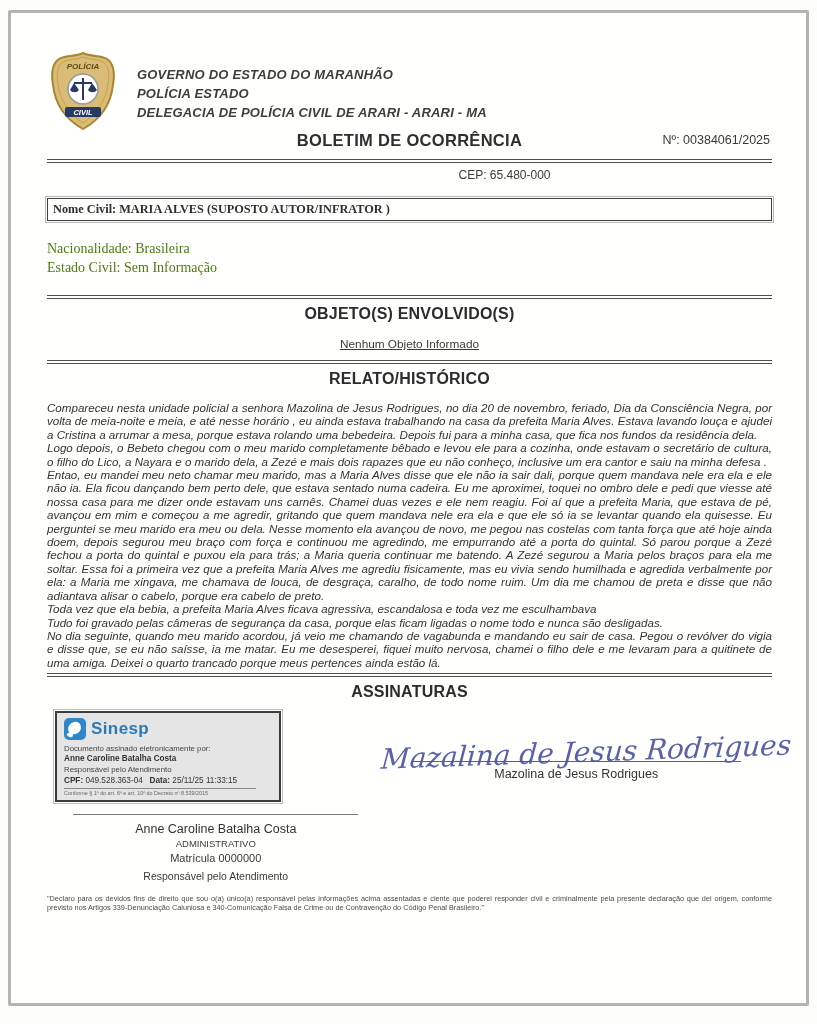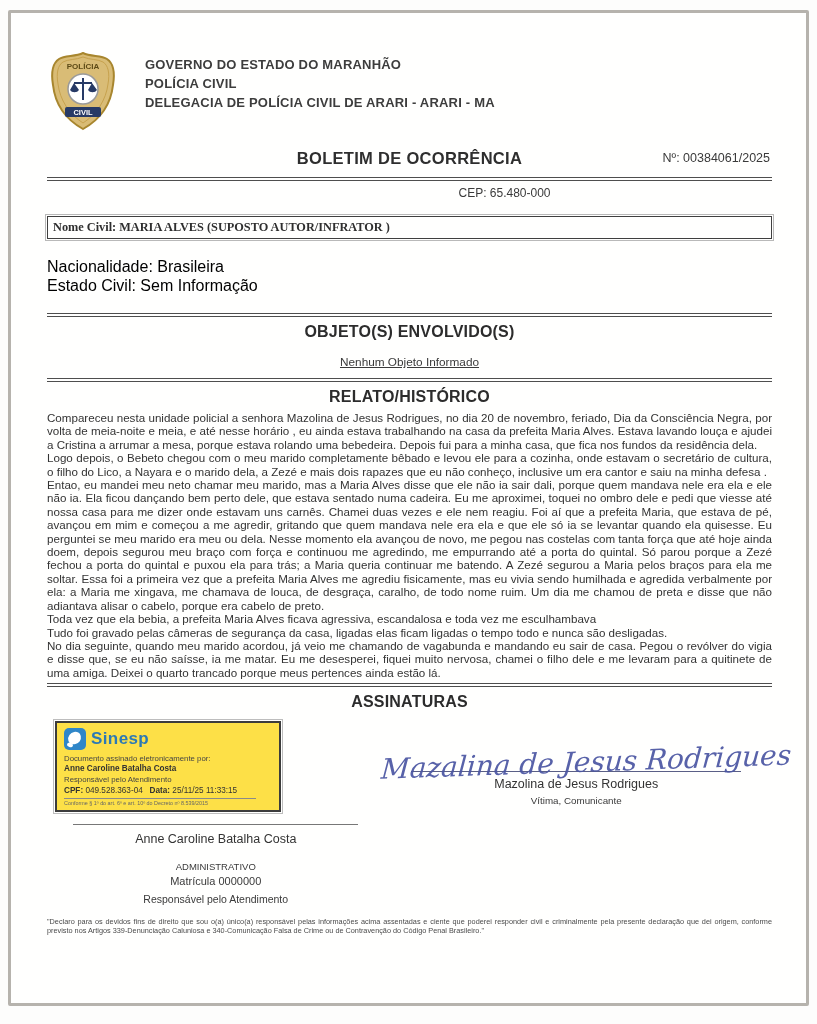--- a/index.html
+++ b/index.html
@@ -12,54 +12,54 @@
   .sheet{
     position:absolute;left:8px;top:10px;right:8px;bottom:18px;
     border:3px solid #b6b3ad;border-radius:2px;
     background:#fffffe;
     box-sizing:border-box;
     padding:38px 34px 0 36px;
     color:#3a3a3a;
     overflow:hidden;
   }
   
-  .hdr{display:flex;align-items:flex-start;gap:26px;}
+  .hdr{display:flex;align-items:center;gap:18px;font-style:italic;}
   .badge-wrap{width:72px;height:80px;flex:0 0 auto;}
   .org{padding-top:4px;}
   .org div{font-weight:bold;font-size:13px;line-height:19px;color:#3d3d3d;letter-spacing:.2px;}
   
-  .title-row{position:relative;margin-top:18px;height:20px;}
+  .title-row{position:relative;height:20px;}
   .doc-title{text-align:center;font-weight:bold;font-size:16.5px;color:#2e2e2e;letter-spacing:.3px;}
   .doc-num{position:absolute;right:2px;top:2px;font-size:12.5px;color:#3a3a3a;}
   .rule{height:2px;border-top:1px solid #4e4e4e;border-bottom:1px solid #4e4e4e;margin-top:8px;}
   .cep{margin-top:5px;font-size:12px;text-align:center;transform:translateX(95px);color:#3a3a3a;}
   
   .name-box{
     margin-top:16px;border:1px solid #3f3f3f;outline:1px solid #b9b9b9;outline-offset:1px;
     padding:3px 5px;font-size:12.3px;font-weight:bold;color:#2f2f2f;font-family:Liberation Serif, serif;
   }
   
   .fields{margin-top:18px;}
-  .fields div{font-size:16px;line-height:19px;color:#000000;}
+  .fields div{font-size:14px;line-height:19px;color:#4d7c0f;font-family:Liberation Serif, serif;}
   
   .sec-title{margin-top:6px;text-align:center;font-weight:bold;font-size:16px;color:#2c2c2c;letter-spacing:.2px;}
   .sec-note{margin-top:14px;text-align:center;font-size:11.8px;color:#3a3a3a;text-decoration:underline;}
   .r2{margin-top:18px;}
   .r3{margin-top:9px;}
   .r4{margin-top:4px;}
   
-  .relato{margin-top:5px;}
+  .relato{margin-top:13px;font-style:italic;}
   .relato p{margin:0;font-size:11.6px;line-height:13.4px;text-align:justify;color:#333;}
   
   .sig-area{display:flex;margin-top:10px;}
   .sig-left{width:46%;box-sizing:border-box;padding-left:4px;text-align:center;}
   .sig-right{width:54%;box-sizing:border-box;text-align:center;position:relative;}
   .stamp{
     width:226px;border:2px solid #3c3c3c;outline:1px solid #bdbdbd;outline-offset:1px;
-    box-sizing:border-box;padding:5px 23px 3px 7px;text-align:left;background:#fde047;
+    box-sizing:border-box;padding:5px 23px 3px 7px;text-align:left;background:#e5e5e5;
     margin-left:4px;
   }
   .stamp-brand{display:flex;align-items:center;gap:5px;margin-bottom:4px;}
   .sin-icon{width:22px;height:22px;background:#2f86c8;border-radius:5px;position:relative;flex:0 0 auto;}
   .sin-icon::after{
     content:"";position:absolute;left:4px;top:4px;width:13px;height:12px;background:#fff;
     border-radius:60% 45% 55% 40%;transform:rotate(-12deg);
   }
   .sin-icon::before{
     content:"";position:absolute;left:3px;bottom:3px;width:6px;height:4px;background:#fff;
@@ -67,21 +67,21 @@
   }
   .sin-word{font-weight:bold;font-size:17px;color:#2c79b5;letter-spacing:.4px;}
   .stamp .s1{font-size:7.8px;color:#444;line-height:10px;}
   .stamp .s2{font-size:8.2px;font-weight:bold;color:#333;line-height:10.5px;}
   .stamp .s3{font-size:7.8px;color:#444;line-height:10px;}
   .stamp .s4{font-size:8.2px;color:#333;line-height:11px;}
   .stamp .s4 b{font-weight:bold;}
   .stamp .s5{font-size:5.4px;color:#666;border-top:1px solid #8a8a8a;margin-top:2px;padding-top:1px;line-height:7px;}
   .sig-line-left{height:0;border-top:1px solid #777;width:285px;margin:12px auto 6px auto;}
   .sig-left .n1{font-size:12.5px;color:#333;line-height:16px;}
-  .sig-left .n2{font-size:9.5px;color:#3a3a3a;line-height:14px;margin-top:13px;}
+  .sig-left .n2{font-size:9.5px;color:#3a3a3a;line-height:14px;}
   .sig-left .n3{font-size:11px;color:#3a3a3a;line-height:14px;}
   .sig-left .n4{font-size:10.5px;color:#3a3a3a;line-height:16px;margin-top:3px;}
   .handwriting{
     font-family:"DejaVu Serif", serif;font-style:italic;
     font-size:28px;color:#4a55a2;white-space:nowrap;
     transform:rotate(-2deg) skewX(-6deg);
     margin-top:26px;line-height:32px;opacity:.92;
   }
   .sig-line-right{height:0;border-top:1.5px solid #5a5f86;width:330px;margin:-8px auto 4px auto;}
   .sig-right .n1{font-size:12.5px;color:#333;line-height:16px;}
@@ -105,21 +105,21 @@
           <line x1="27" y1="32" x2="45" y2="32"></line>
         </g>
         <path d="M27 32 l-4 7 a5 4 0 0 0 9 0 Z M45 32 l-4 7 a5 4 0 0 0 9 0 Z" fill="#273a66"></path>
         <text x="36" y="18" text-anchor="middle" font-family="Liberation Sans, sans-serif" font-size="8" font-weight="bold" fill="#5d4a16">POLÍCIA</text>
         <rect x="18" y="56" width="36" height="10" rx="2" fill="#273a66"></rect>
         <text x="36" y="64" text-anchor="middle" font-family="Liberation Sans, sans-serif" font-size="7.5" font-weight="bold" fill="#ffffff">CIVIL</text>
       </svg>
     </div>
     <div class="org">
       <div>GOVERNO DO ESTADO DO MARANHÃO</div>
-      <div>POLÍCIA CIVIL</div>
+      <div>POLÍCIA ESTADO</div>
       <div>DELEGACIA DE POLÍCIA CIVIL DE ARARI - ARARI - MA</div>
     </div>
   </div>
 
   <div class="title-row">
     <div class="doc-title">BOLETIM DE OCORRÊNCIA</div>
     <div class="doc-num">Nº: 00384061/2025</div>
   </div>
   <div class="rule"></div>
   <div class="cep">CEP: 65.480-000</div>
@@ -135,21 +135,21 @@
   <div class="sec-title">OBJETO(S) ENVOLVIDO(S)</div>
   <div class="sec-note">Nenhum Objeto Informado</div>
   <div class="rule r3"></div>
 
   <div class="sec-title">RELATO/HISTÓRICO</div>
   <div class="relato">
       <p>Compareceu nesta unidade policial a senhora Mazolina de Jesus Rodrigues, no dia 20 de novembro, feriado, Dia da Consciência Negra, por volta de meia-noite e meia, e até nesse horário , eu ainda estava trabalhando na casa da prefeita Maria Alves. Estava lavando louça e ajudei a Cristina a arrumar a mesa, porque estava rolando uma bebedeira. Depois fui para a minha casa, que fica nos fundos da residência dela.</p>
       <p>Logo depois, o Bebeto chegou com o meu marido completamente bêbado e levou ele para a cozinha, onde estavam o secretário de cultura, o filho do Lico, a Nayara e o marido dela, a Zezé e mais dois rapazes que eu não conheço, inclusive um era cantor e saiu na minha defesa .</p>
       <p>Entao, eu mandei meu neto chamar meu marido, mas a Maria Alves disse que ele não ia sair dali, porque quem mandava nele era ela e ele não ia. Ela ficou dançando bem perto dele, que estava sentado numa cadeira. Eu me aproximei, toquei no ombro dele e pedi que viesse até nossa casa para me dizer onde estavam uns carnês. Chamei duas vezes e ele nem reagiu. Foi aí que a prefeita Maria, que estava de pé, avançou em mim e começou a me agredir, gritando que quem mandava nele era ela e que ele só ia se levantar quando ela quisesse. Eu perguntei se meu marido era meu ou dela. Nesse momento ela avançou de novo, me pegou nas costelas com tanta força que até hoje ainda doem, depois segurou meu braço com força e continuou me agredindo, me empurrando até a porta do quintal. Só parou porque a Zezé fechou a porta do quintal e puxou ela para trás; a Maria queria continuar me batendo. A Zezé segurou a Maria pelos braços para ela me soltar. Essa foi a primeira vez que a prefeita Maria Alves me agrediu fisicamente, mas eu vivia sendo humilhada e agredida verbalmente por ela: a Maria me xingava, me chamava de louca, de desgraça, caralho, de todo nome ruim. Um dia me chamou de preta e disse que não adiantava alisar o cabelo, porque era cabelo de preto.</p>
       <p>Toda vez que ela bebia, a prefeita Maria Alves ficava agressiva, escandalosa e toda vez me esculhambava</p>
-      <p>Tudo foi gravado pelas câmeras de segurança da casa, ligadas elas ficam ligadas o tempo todo e nunca são desligadas.</p>
+      <p>Tudo foi gravado pelas câmeras de segurança da casa, porque elas ficam ligadas o nome todo e nunca são desligadas.</p>
       <p>No dia seguinte, quando meu marido acordou, já veio me chamando de vagabunda e mandando eu sair de casa. Pegou o revólver do vigia e disse que, se eu não saísse, ia me matar. Eu me desesperei, fiquei muito nervosa, chamei o filho dele e me levaram para a quitinete de uma amiga. Deixei o quarto trancado porque meus pertences ainda estão lá.</p>
     </div>
 
   <div class="rule r4"></div>
   <div class="sec-title">ASSINATURAS</div>
 
   <div class="sig-area">
     <div class="sig-left">
       <div class="stamp">
         <div class="stamp-brand">
@@ -171,19 +171,18 @@
       <div class="n1">Anne Caroline Batalha Costa</div>
       <div class="n2">ADMINISTRATIVO</div>
       <div class="n3">Matrícula 0000000</div>
       <div class="n4">Responsável pelo Atendimento</div>
     </div>
 
     <div class="sig-right">
       <div class="handwriting">Mazalina de Jesus Rodrigues</div>
       <div class="sig-line-right"></div>
       <div class="n1">Mazolina de Jesus Rodrigues</div>
-      <div class="n2">Vítima, Comunicante</div>
     </div>
   </div>
 
   <div class="footer">"Declaro para os devidos fins de direito que sou o(a) único(a) responsável pelas informações acima assentadas e ciente que poderei responder civil e criminalmente pela presente declaração que dei origem, conforme previsto nos Artigos 339-Denunciação Caluniosa e 340-Comunicação Falsa de Crime ou de Contravenção do Código Penal Brasileiro."</div>
 
 </div>
 
 </body></html>

